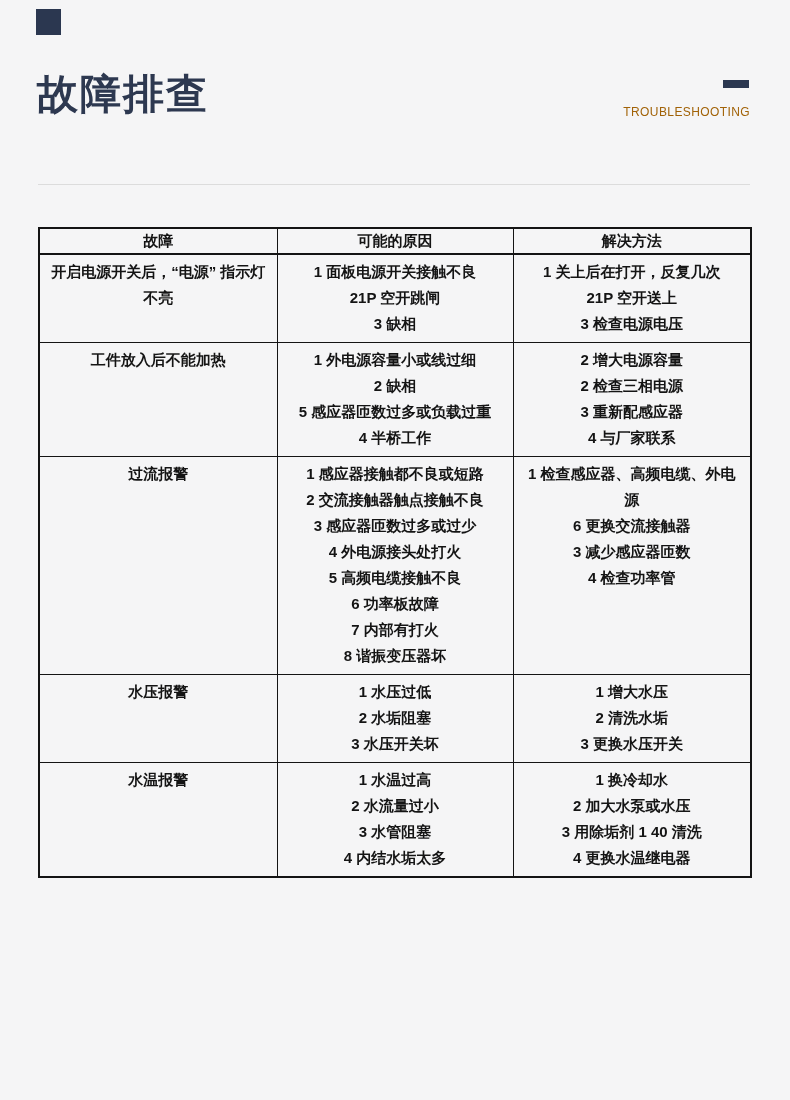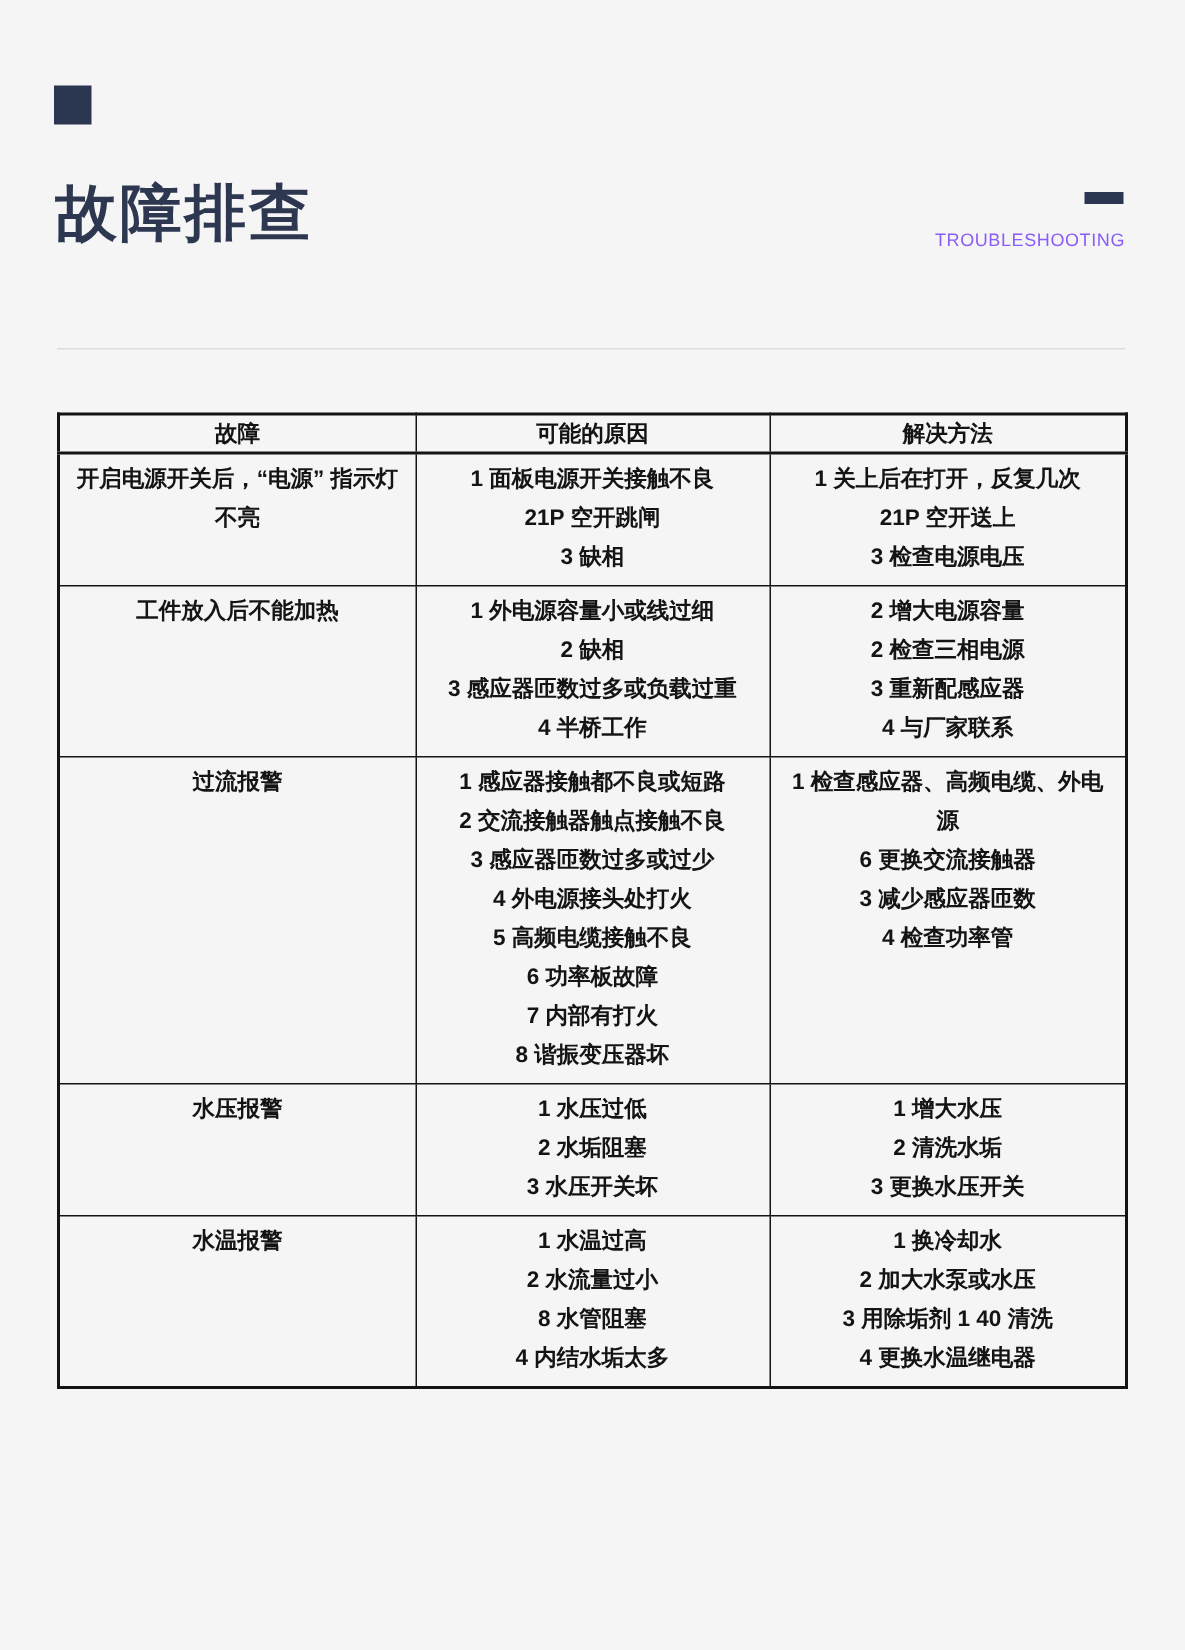--- a/index.html
+++ b/index.html
@@ -2,41 +2,41 @@
 <html><head>
 <meta charset="utf-8">
 <style>
   html,body{margin:0;padding:0;}
   body{
     width:790px;height:1100px;
     background:#f5f5f6;
     font-family:"Liberation Sans","DejaVu Sans",sans-serif;
     -webkit-font-smoothing:antialiased;
   }
-  .page{position:relative;width:790px;height:936px;overflow:hidden;margin-top:48px;}
+  .page{position:relative;width:790px;height:936px;overflow:hidden;}
 
   .corner-mark{
     position:absolute;left:36px;width:25px;height:26px;
     background:#2b3750;
   }
   .corner-mark.top{top:9px;}
   .corner-mark.bottom{top:1071px;}
 
   .title{
     position:absolute;left:37px;top:70px;margin:0;
     font-size:41px;line-height:1.2;font-weight:700;
     color:#2d3850;letter-spacing:2px;
   }
   .dash-icon{
     position:absolute;left:723px;top:80px;width:26px;height:8px;
     background:#2b3750;
   }
   .subtitle{
     position:absolute;right:40px;top:105px;
-    font-size:12px;color:#8b5cf6;letter-spacing:0.4px;
+    font-size:12px;color:#a16207;letter-spacing:0.4px;
   }
   .divider{
     position:absolute;left:38px;top:184px;width:712px;height:1px;
     background:#dcdcdc;
   }
 
   table.tbl{
     position:absolute;left:38px;top:227px;width:712px;
     border-collapse:collapse;table-layout:fixed;
     background:transparent;
@@ -101,21 +101,21 @@
             <div class="cell-line">3 检查电源电压</div>
           </td>
         </tr>
         <tr>
           <td>
             <div class="cell-line">工件放入后不能加热</div>
           </td>
           <td>
             <div class="cell-line">1 外电源容量小或线过细</div>
             <div class="cell-line">2 缺相</div>
-            <div class="cell-line">3 感应器匝数过多或负载过重</div>
+            <div class="cell-line">5 感应器匝数过多或负载过重</div>
             <div class="cell-line">4 半桥工作</div>
           </td>
           <td>
             <div class="cell-line">2 增大电源容量</div>
             <div class="cell-line">2 检查三相电源</div>
             <div class="cell-line">3 重新配感应器</div>
             <div class="cell-line">4 与厂家联系</div>
           </td>
         </tr>
         <tr>
@@ -154,21 +154,21 @@
             <div class="cell-line">3 更换水压开关</div>
           </td>
         </tr>
         <tr>
           <td>
             <div class="cell-line">水温报警</div>
           </td>
           <td>
             <div class="cell-line">1 水温过高</div>
             <div class="cell-line">2 水流量过小</div>
-            <div class="cell-line">8 水管阻塞</div>
+            <div class="cell-line">3 水管阻塞</div>
             <div class="cell-line">4 内结水垢太多</div>
           </td>
           <td>
             <div class="cell-line">1 换冷却水</div>
             <div class="cell-line">2 加大水泵或水压</div>
             <div class="cell-line">3 用除垢剂 1 40 清洗</div>
             <div class="cell-line">4 更换水温继电器</div>
           </td>
         </tr>
       </tbody>

